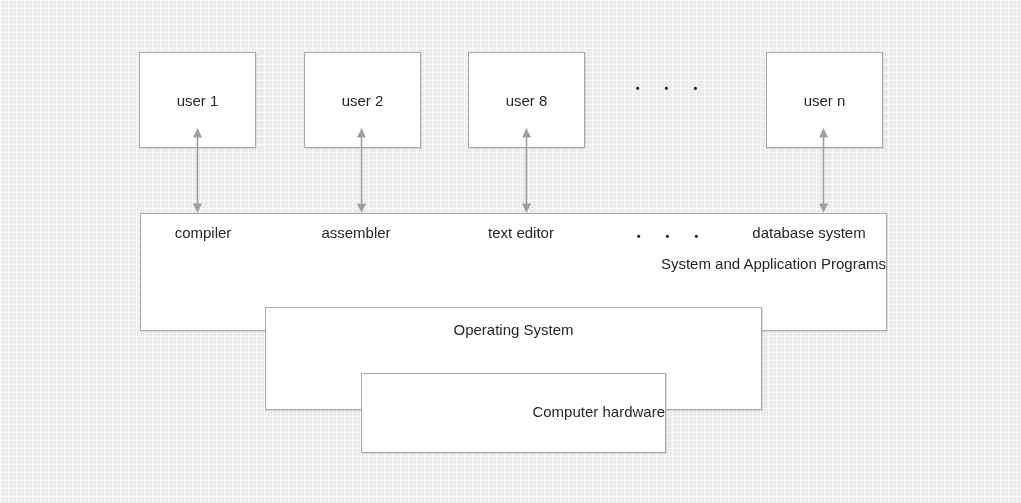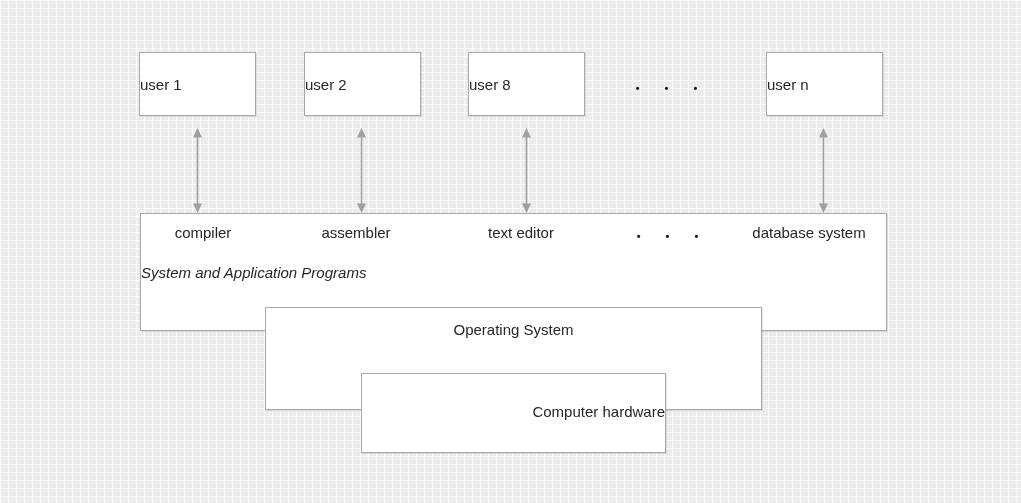--- a/index.html
+++ b/index.html
@@ -23,23 +23,24 @@
   .box {
     position: absolute;
     box-sizing: border-box;
     background: #ffffff;
     border: 1.5px solid #a9a9a9;
     box-shadow: 1px 1px 0 rgba(150,150,150,0.25);
   }
   .user-box {
     top: 52px;
     width: 117px;
-    height: 64px;
+    height: 96px;
     display: flex;
     align-items: center;
+    justify-content: center;
   }
   .arrow {
     position: absolute;
     top: 128px;
   }
   .dots {
     font-size: 11px;
     font-weight: bold;
     letter-spacing: 11px;
     line-height: 11px;
@@ -65,24 +66,23 @@
     transform: translateX(-50%);
     white-space: nowrap;
   }
   .prog-item.dots {
     top: 17px;
   }
   .prog-title {
     position: absolute;
     left: 0;
     right: 0;
-    top: 50px;
-    text-align: left;
+    top: 41px;
+    text-align: right;
     white-space: nowrap;
-    font-style: italic;
   }
   .os-box {
     left: 265px;
     top: 307px;
     width: 497px;
     height: 103px;
     z-index: 2;
     text-align: center;
     padding-top: 13px;
   }

